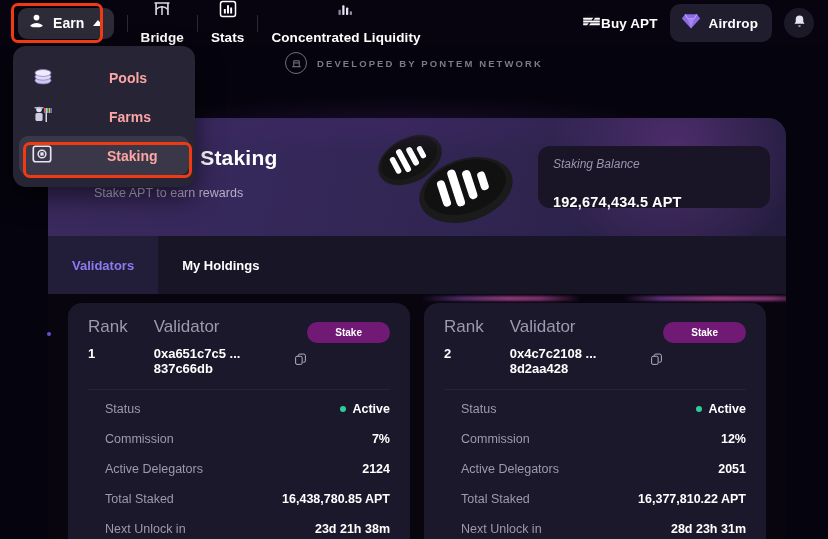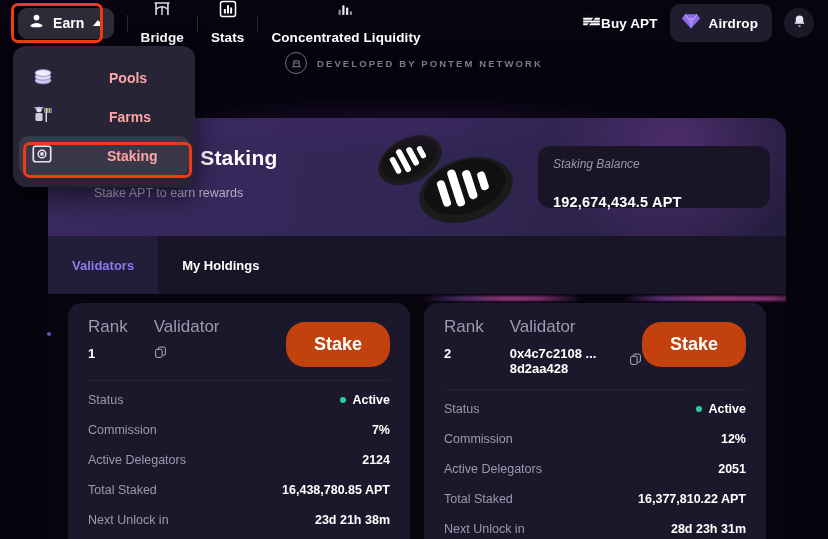--- a/index.html
+++ b/index.html
@@ -162,30 +162,31 @@
     border-radius: 14px;
     padding: 14px 20px 16px 20px;
     min-height: 250px;
   }
   .vcard-top { display: flex; align-items: flex-start; }
   .colgroup { display: flex; gap: 26px; }
   .col-head { color: #9e99ae; font-size: 17px; margin-bottom: 9px; }
   .col-val { color: #ffffff; font-size: 13px; font-weight: 700; display: flex; align-items: center; gap: 7px;}
   .stake-btn {
     margin-left: auto; margin-top: 5px;
-    background: #c2410c; color: #ffffff;
+    background: #701a75; color: #ffffff;
     border: none; border-radius: 19px;
-    padding: 12px 28px; font-size: 18px; font-weight: 700;
+    padding: 5px 28px; font-size: 10px; font-weight: 700;
     font-family: "Liberation Sans", sans-serif;
     cursor: pointer;
   }
   .hr { height: 1px; background: #272437; margin: 13px 0 4px 0; }
   .row {
     display: flex; align-items: center; justify-content: space-between;
     height: 30px;
+    margin-left: 17px;
   }
   .row-label { color: #9e99ae; font-size: 12.5px; }
   .row-value { color: #ffffff; font-size: 12.5px; font-weight: 700; display:flex; align-items:center; gap:6px;}
   .dot-active {
     width: 6px; height: 6px; border-radius: 50%; background: #2ecc9a;
   }
 
   
   .dropdown {
     position: absolute; left: 13px; top: 46px;
@@ -383,20 +384,21 @@
       <div class="vcard">
         <div class="vcard-top">
           <div class="colgroup">
             <div>
               <div class="col-head">Rank</div>
               <div class="col-val">1</div>
             </div>
             <div>
               <div class="col-head">Validator</div>
               <div class="col-val">
+                <span>0xa651c7c5 ... 837c66db</span>
                 <span>
                   <svg width="13" height="13" viewBox="0 0 24 24">
                     <rect x="3" y="6" width="12" height="15" rx="2.5" stroke="#b9b4c8" stroke-width="1.8" fill="none"></rect>
                     <path d="M8 6V4.5A2.5 2.5 0 0110.5 2H18a3 3 0 013 3v9.5A2.5 2.5 0 0118.5 17H17" stroke="#b9b4c8" stroke-width="1.8" fill="none"></path>
                   </svg>
                 </span>
               </div>
             </div>
           </div>
           <button class="stake-btn">Stake</button>

